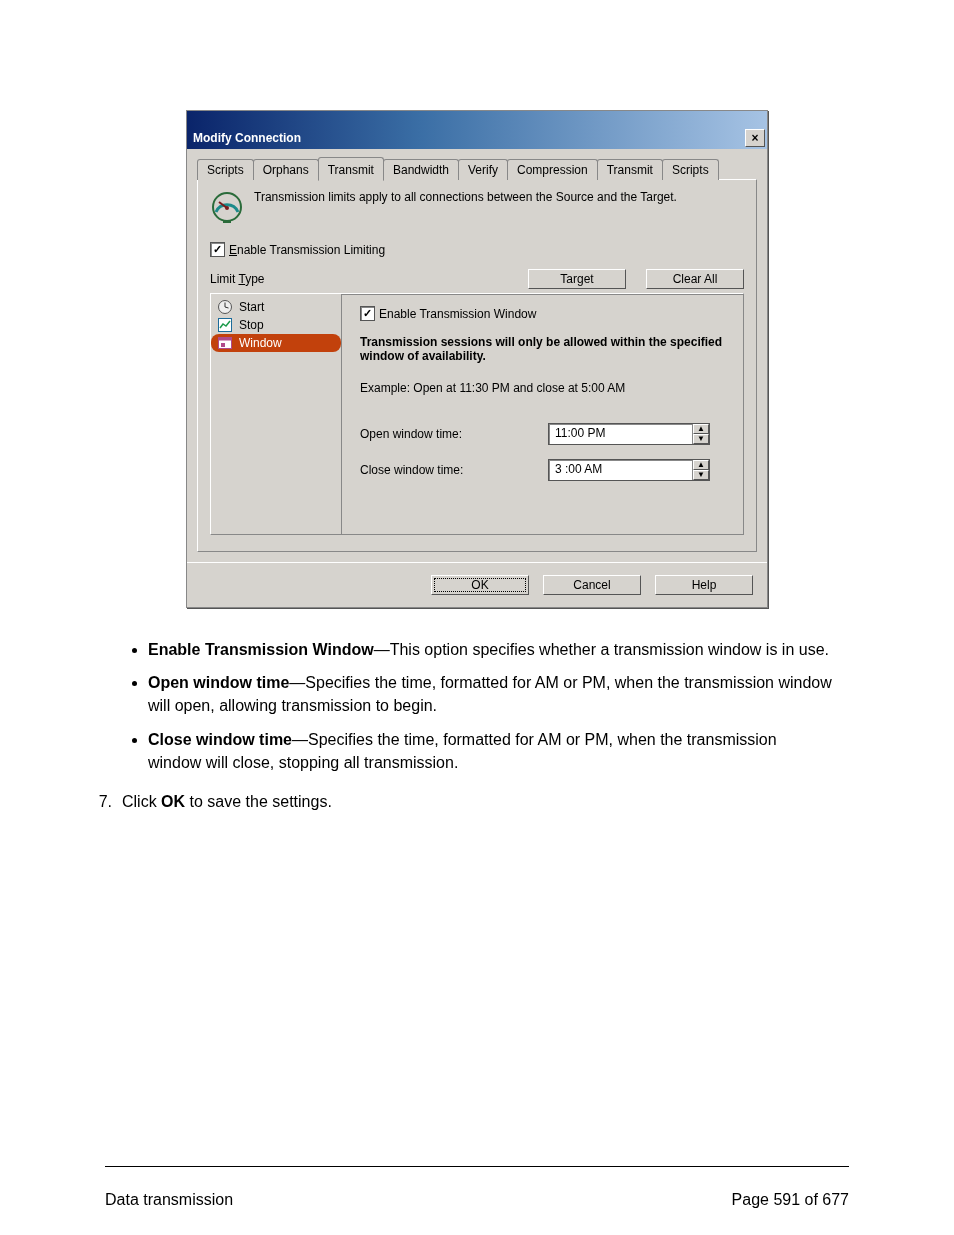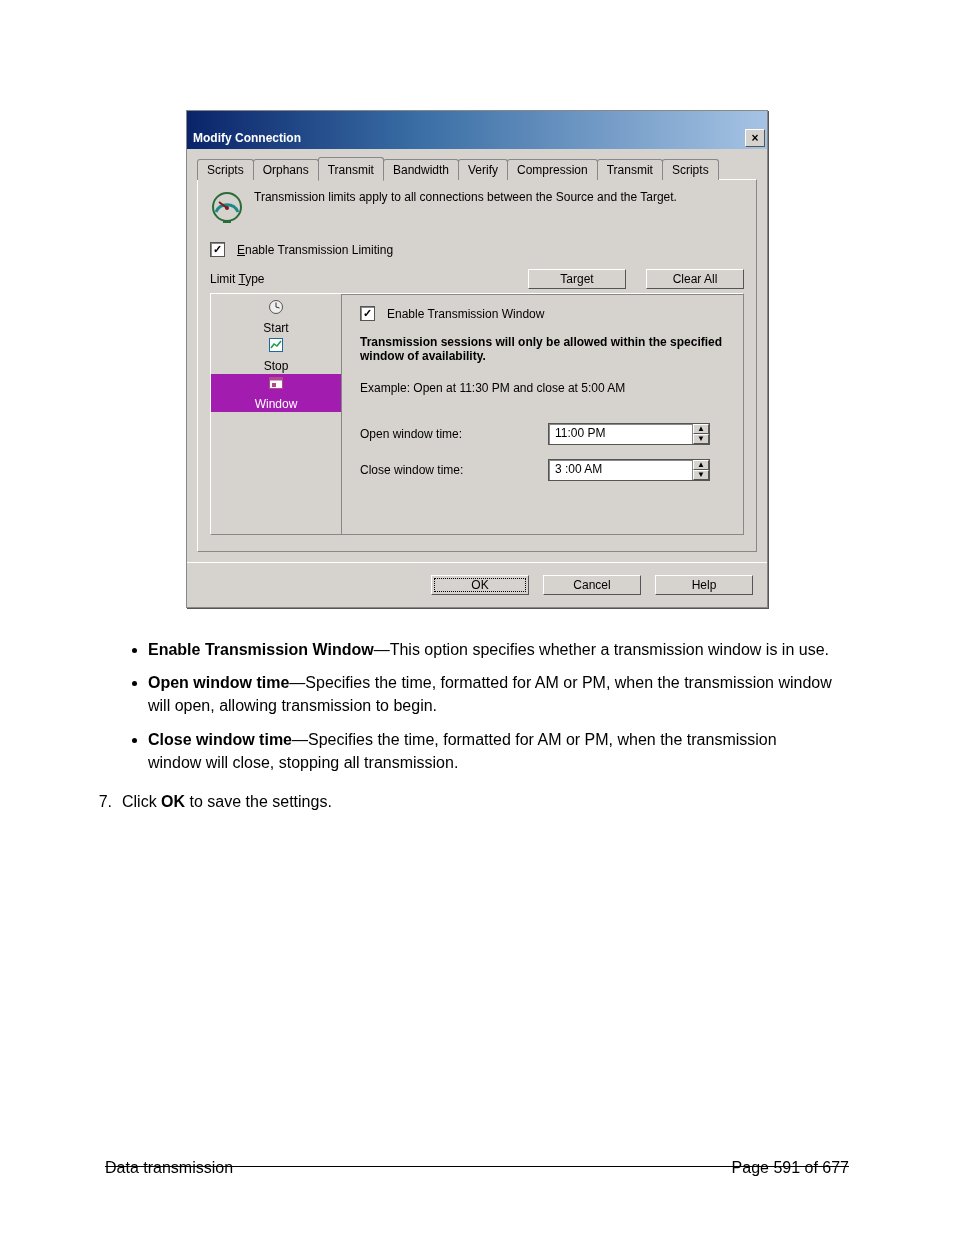--- a/index.html
+++ b/index.html
@@ -83,21 +83,21 @@
     border-left-color: #fff;
     border-top-color: #fff;
   }
 
   .info-row { display: flex; align-items: flex-start; gap: 10px; margin-bottom: 18px; }
   .big-icon {
     width: 34px; height: 34px; flex: none;
   }
   .big-icon svg { width: 34px; height: 34px; }
 
-  .chk-row { display: flex; align-items: center; gap: 12px; margin-bottom: 12px; }
+  .chk-row { display: flex; align-items: center; gap: 4px; margin-bottom: 12px; }
   .chk {
     width: 13px; height: 13px;
     border: 1px solid #555;
     background: #fff;
     display: inline-flex; align-items: center; justify-content: center;
     font-size: 11px; line-height: 1;
     box-shadow: inset 1px 1px 0 #888;
   }
   .chk.checked::after { content: "✓"; font-weight: bold; }
   .ul-hotkey { text-decoration: underline; }
@@ -131,24 +131,23 @@
     width: 130px;
     border-right: 1px solid #888;
     background: #d6d3ce;
     padding: 4px 0;
   }
   .listitem {
     display: flex; align-items: center; gap: 6px;
     padding: 1px 6px;
     cursor: default;
     font-size: 12px;
-    flex-direction: column;
   }
   .listitem.sel {
-    background: #a21caf; color: #fff;
+    background: #c2410c; color: #fff; border-radius: 8px;
   }
   .li-icon { width: 16px; height: 16px; display: inline-flex; }
   .li-icon svg { width: 16px; height: 16px; }
 
   .detail {
     flex: 1;
     padding: 12px 18px;
   }
   .detail .desc { margin: 14px 0 18px 0; font-weight: bold; }
   .detail .example { margin-bottom: 28px; }
@@ -204,21 +203,21 @@
   
   .footer-line {
     position: absolute;
     left: 105px; right: 105px;
     bottom: 68px;
     border-top: 1px solid #000;
   }
   .footer {
     position: absolute;
     left: 105px; right: 105px;
-    bottom: 58px;
+    bottom: 26px;
     display: flex;
     justify-content: space-between;
     font-size: 16px;
   }
 </style>
 </head>
 <body>
 
 <div class="page">
 

